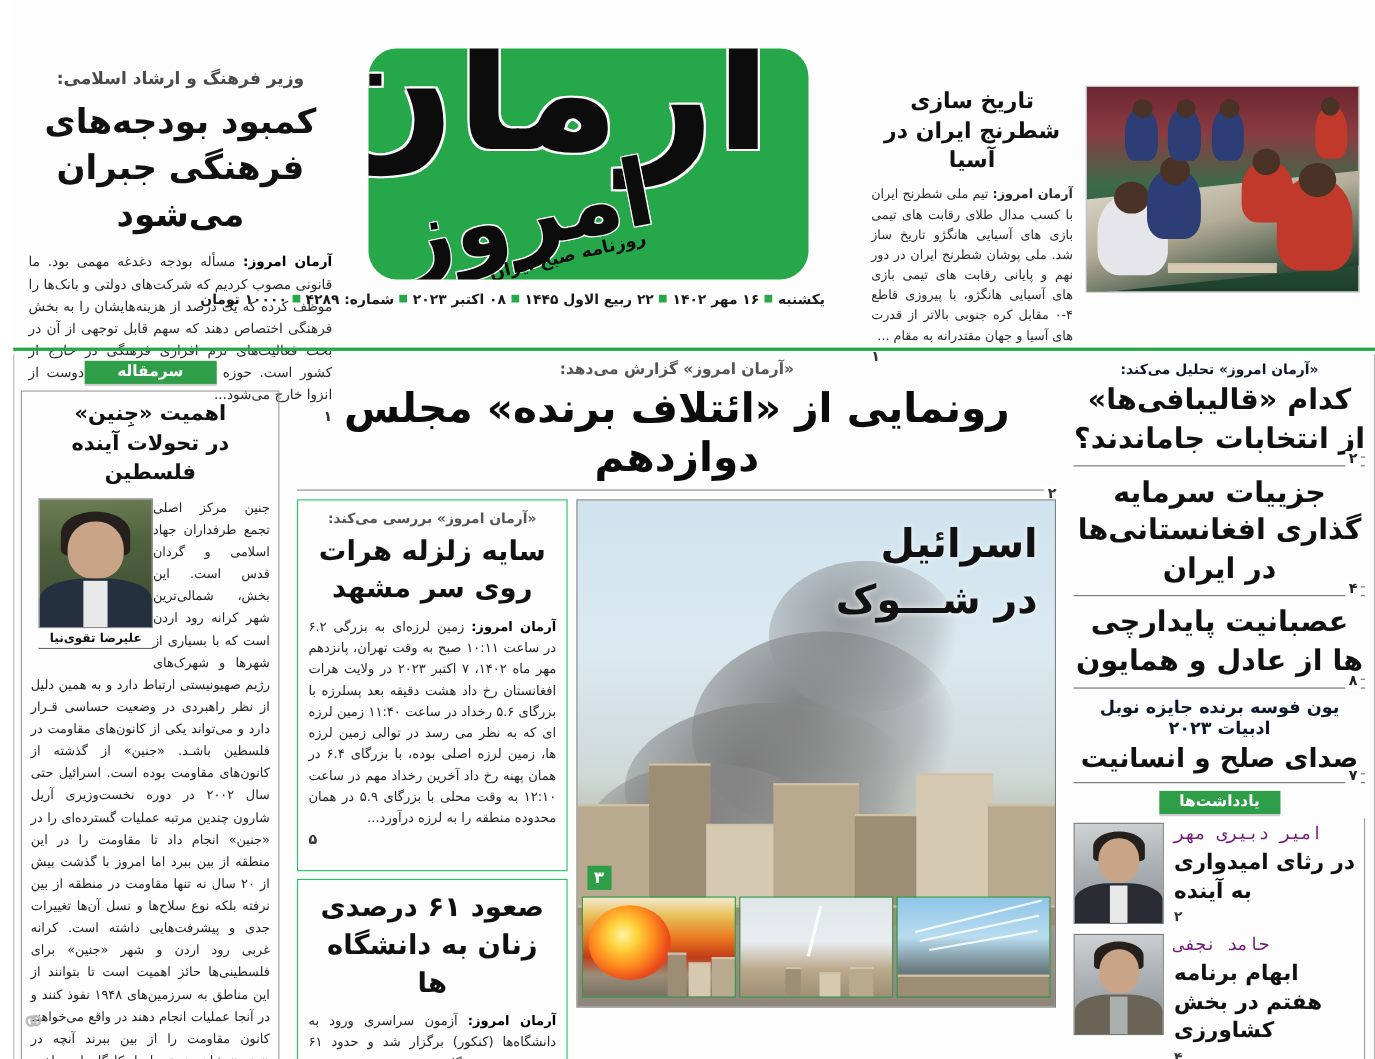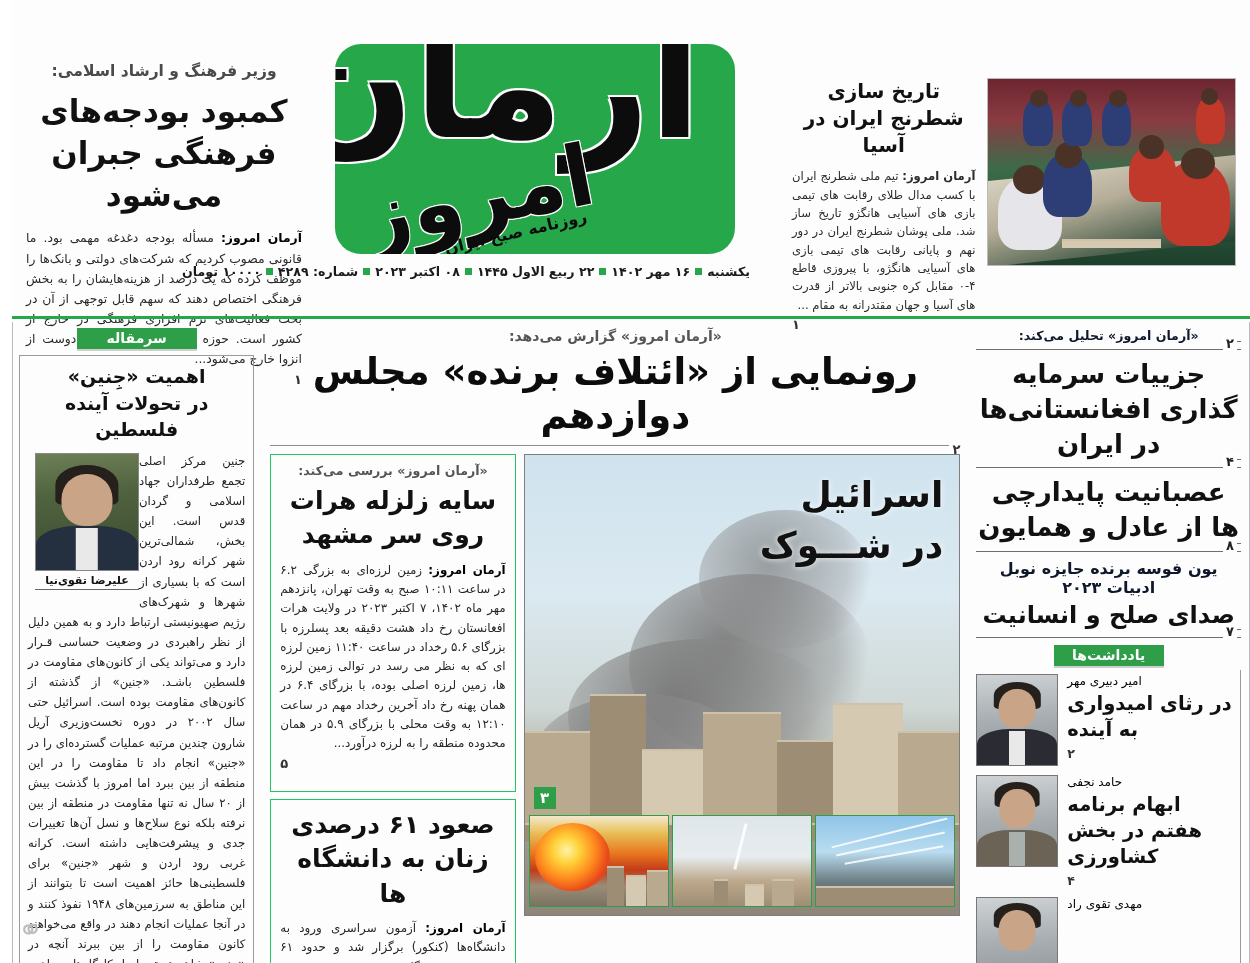--- a/index.html
+++ b/index.html
@@ -331,21 +331,21 @@
   .l-sep .pg { position:absolute; right: 4px; top:-13px; font-size:13px; font-weight:bold; color:#222; background:#fff; padding:0 3px;}
   .l-sep .dash { position:absolute; right: 0; top:-8px; width:6px; height:1px; background:#6f6f6f;}
 
   .notes-list { margin-top: 2px; }
   .note {
     display:flex; flex-direction: row-reverse;
     gap: 7px; padding: 4px 0 5px;
     align-items: flex-start;
   }
   .note-txt { flex: 1; text-align: left; padding-left: 2px; }
-  .note-author { font-size: 12px; color:#000000; margin-bottom: 3px; letter-spacing:-0.3px;}
+  .note-author { font-size: 16px; color:#701a75; margin-bottom: 3px; letter-spacing:-0.3px;font-family:Liberation Mono, monospace;}
   .note-title {
     font-size: 19.5px; font-weight:bold; color:#111;
     line-height:1.32; letter-spacing:-0.9px;
   }
   .note-pg { font-size:12.5px; font-weight:bold; color:#333; margin-top:3px;}
   .note-photo {
     width: 82px; height: 92px; flex:none;
     border:1px solid #777;
     background: linear-gradient(175deg,#cfd3d6 0%,#aab0b4 45%,#8b9296 100%);
     position:relative; overflow:hidden;
@@ -510,20 +510,21 @@
           </div>
         </div>
 
       </div>
 
     </div>
 
     <div class="col-left">
 
       <div class="lk">«آرمان امروز» تحلیل می‌کند:</div>
+      <div class="lh">کدام «قالیبافی‌ها» از انتخابات جاماندند؟</div>
       <div class="l-sep">
         <span class="dash"></span>
           <span class="pg">۲</span>
       </div>
 
       <div class="lh">جزییات سرمایه گذاری افغانستانی‌ها در ایران</div>
       <div class="l-sep">
         <span class="dash"></span>
           <span class="pg">۴</span>
       </div>

